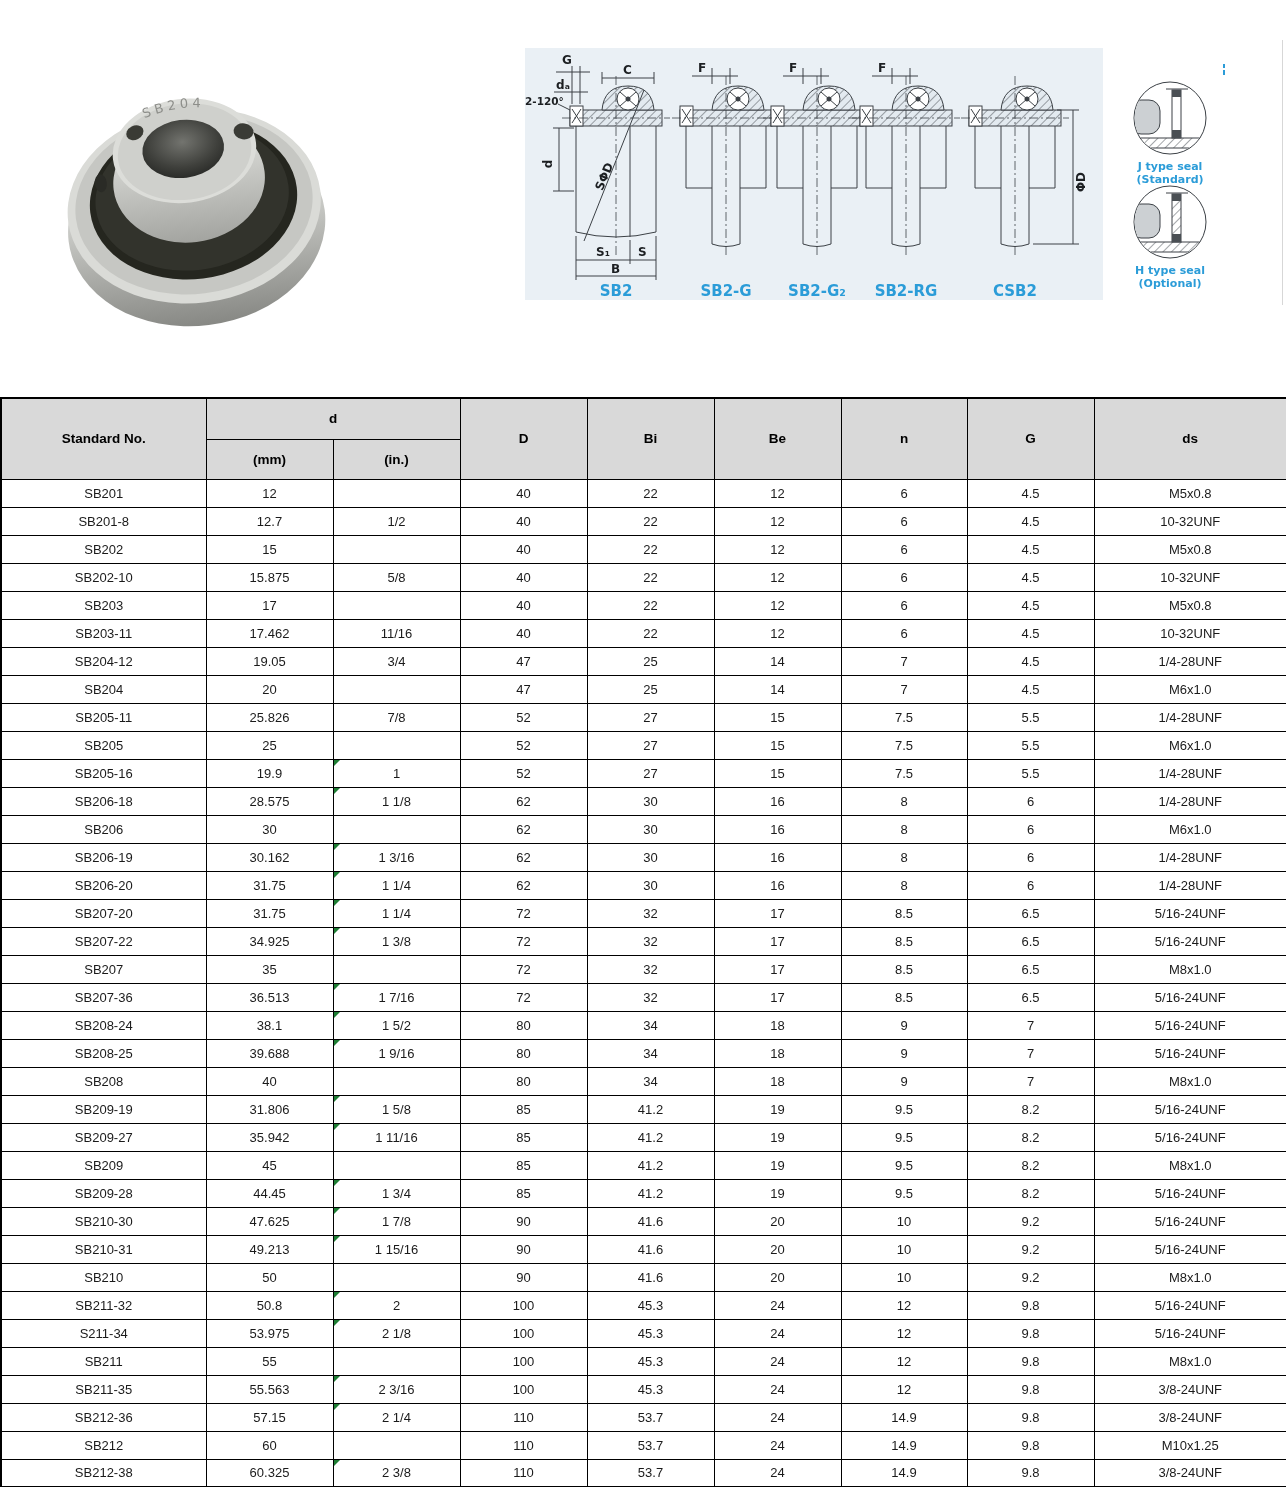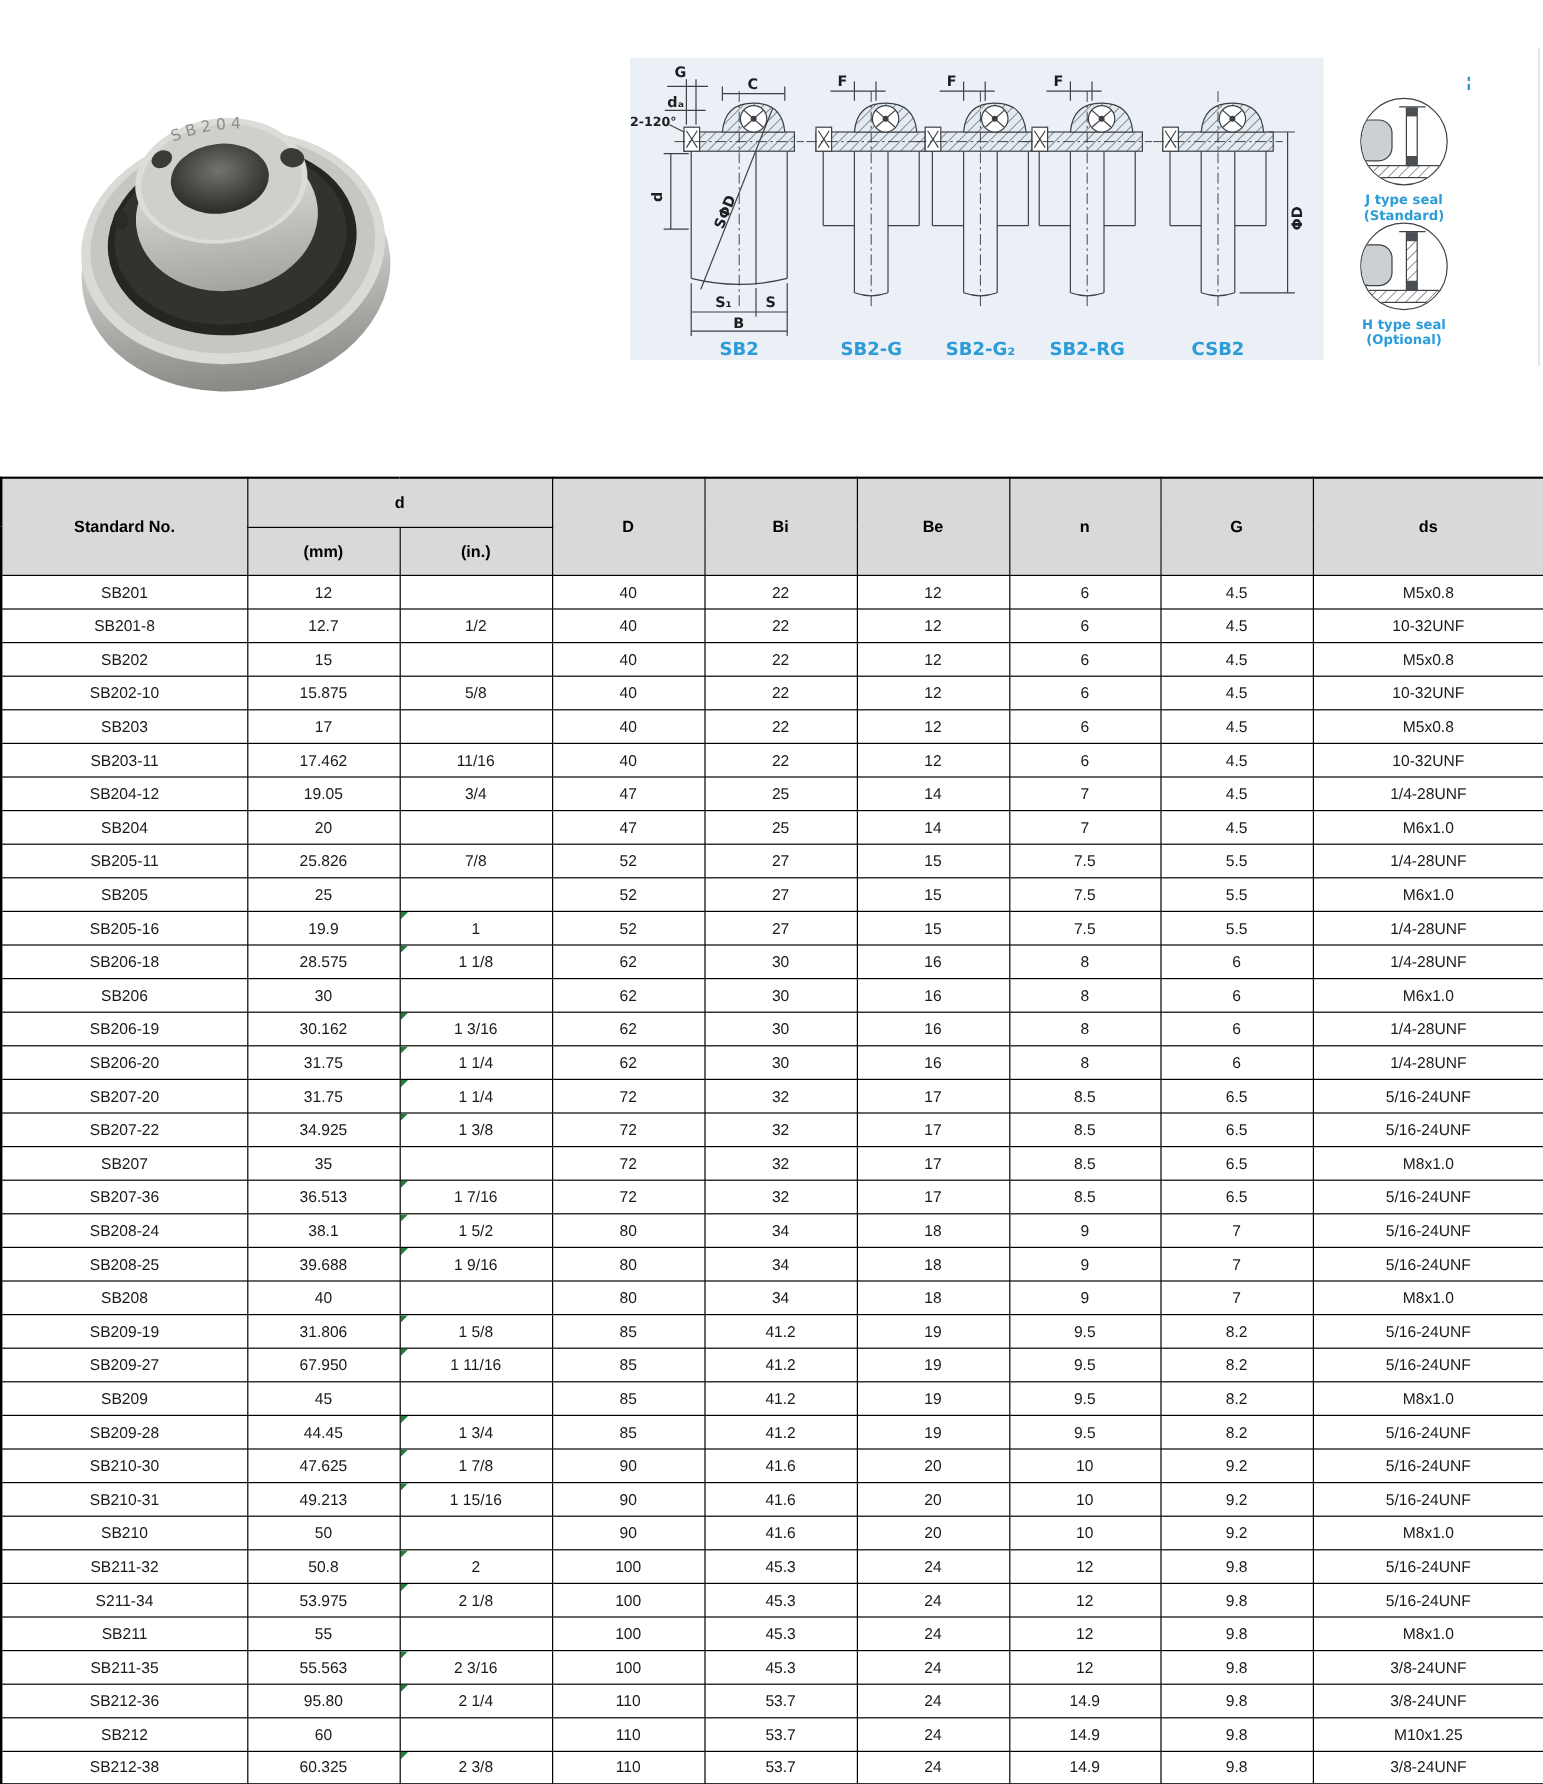--- a/index.html
+++ b/index.html
@@ -507,21 +507,21 @@
           <td class="flagged">1 5/8</td>
           <td>85</td>
           <td>41.2</td>
           <td>19</td>
           <td>9.5</td>
           <td>8.2</td>
           <td>5/16-24UNF</td>
         </tr>
         <tr>
           <td>SB209-27</td>
-          <td>67.950</td>
+          <td>35.942</td>
           <td class="flagged">1 11/16</td>
           <td>85</td>
           <td>41.2</td>
           <td>19</td>
           <td>9.5</td>
           <td>8.2</td>
           <td>5/16-24UNF</td>
         </tr>
         <tr>
           <td>SB209</td>
@@ -617,21 +617,21 @@
           <td class="flagged">2 3/16</td>
           <td>100</td>
           <td>45.3</td>
           <td>24</td>
           <td>12</td>
           <td>9.8</td>
           <td>3/8-24UNF</td>
         </tr>
         <tr>
           <td>SB212-36</td>
-          <td>95.80</td>
+          <td>57.15</td>
           <td class="flagged">2 1/4</td>
           <td>110</td>
           <td>53.7</td>
           <td>24</td>
           <td>14.9</td>
           <td>9.8</td>
           <td>3/8-24UNF</td>
         </tr>
         <tr>
           <td>SB212</td>

